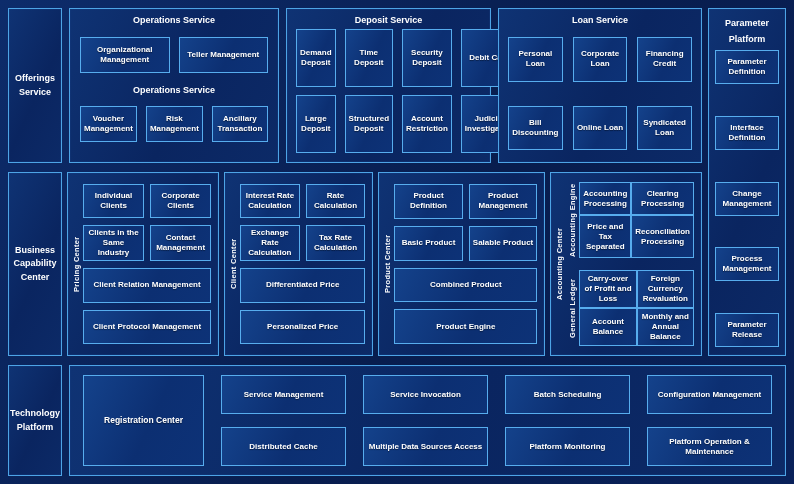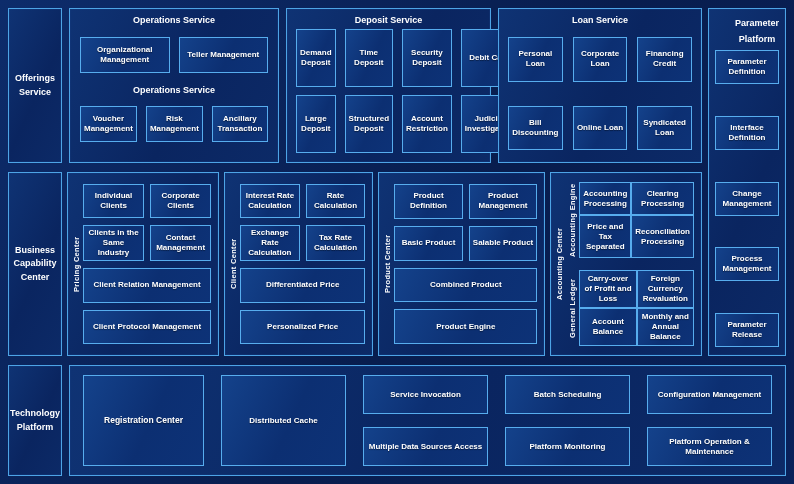--- a/index.html
+++ b/index.html
@@ -43,21 +43,21 @@
   .ops-row .box { flex: 1; height: 36px; }
   .mid-label { text-align: center; font-weight: bold; font-size: 9px; }
 
   .sec-deposit { width: 205px; display: flex; flex-direction: column; padding: 2px 9px 9px; }
   .grid3 { flex: 1; display: grid; grid-template-columns: 1fr 1fr 1fr 1fr 1fr; gap: 8px 9px; margin-top: 4px; }
 
   .sec-loan { flex: 1; display: flex; flex-direction: column; padding: 2px 9px 12px; }
   .loan-grid { flex: 1; display: grid; grid-template-columns: 1fr 1fr 1fr; gap: 24px 10px; margin-top: 12px; }
 
   
-  .param-col { width: 78px; display: flex; flex-direction: column; padding: 4px 6px 8px; flex-shrink: 0; align-items: flex-end; }
+  .param-col { width: 78px; display: flex; flex-direction: column; padding: 4px 6px 8px; flex-shrink: 0; }
   .param-title { text-align: center; font-weight: bold; font-size: 9px; line-height: 1.8; padding: 2px 0 3px; }
   .param-items { flex: 1; display: flex; flex-direction: column; justify-content: space-between; }
   .param-items .box { height: 34px; }
 
   
   .mid-sec { display: flex; padding: 5px 5px 5px 2px; }
   .sec-pricing { width: 153px; } .sec-client { width: 150px; } .sec-product { width: 168px; }
   .sec-accounting { flex: 1; }
   .vlabel {
     width: 13px; flex-shrink: 0; display: flex; align-items: center; justify-content: center;
@@ -234,20 +234,21 @@
         <div class="box">Parameter Release</div>
       </div>
     </div>
   </div>
 
   <div class="band3">
     <div class="sec sidebar">Technology Platform</div>
     <div class="sec tech-container">
       <div class="box reg-box">Registration Center</div>
       <div class="tech-col">
+        <div class="box">Service Management</div>
         <div class="box">Distributed Cache</div>
       </div>
       <div class="tech-col">
         <div class="box">Service Invocation</div>
         <div class="box">Multiple Data Sources Access</div>
       </div>
       <div class="tech-col">
         <div class="box">Batch Scheduling</div>
         <div class="box">Platform Monitoring</div>
       </div>

